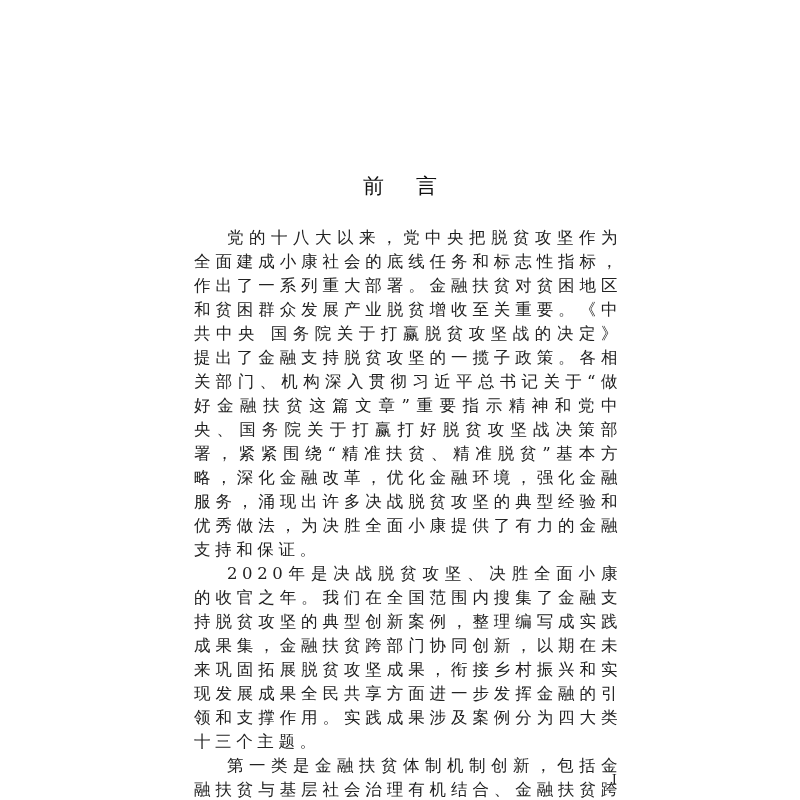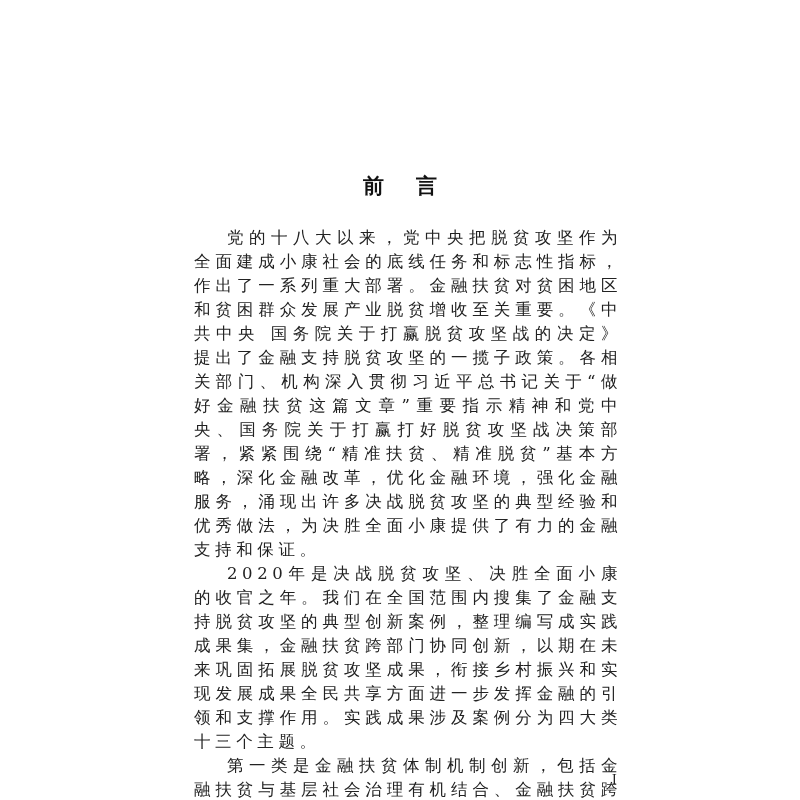--- a/index.html
+++ b/index.html
@@ -21,21 +21,21 @@
       width: 800px; height: 800px;
       background: #ffffff;
     }
     .title {
       position: absolute;
       top: 172px;
       left: 0;
       width: 800px;
       text-align: center;
       font-size: 21px;
-      font-weight: bold;
+      font-weight: normal;
       letter-spacing: 32px;
       text-indent: 32px;
       color: #111;
       line-height: 28px;
     }
     .body-text {
       position: absolute;
       top: 226px;
       left: 194px;
       width: 428px;

